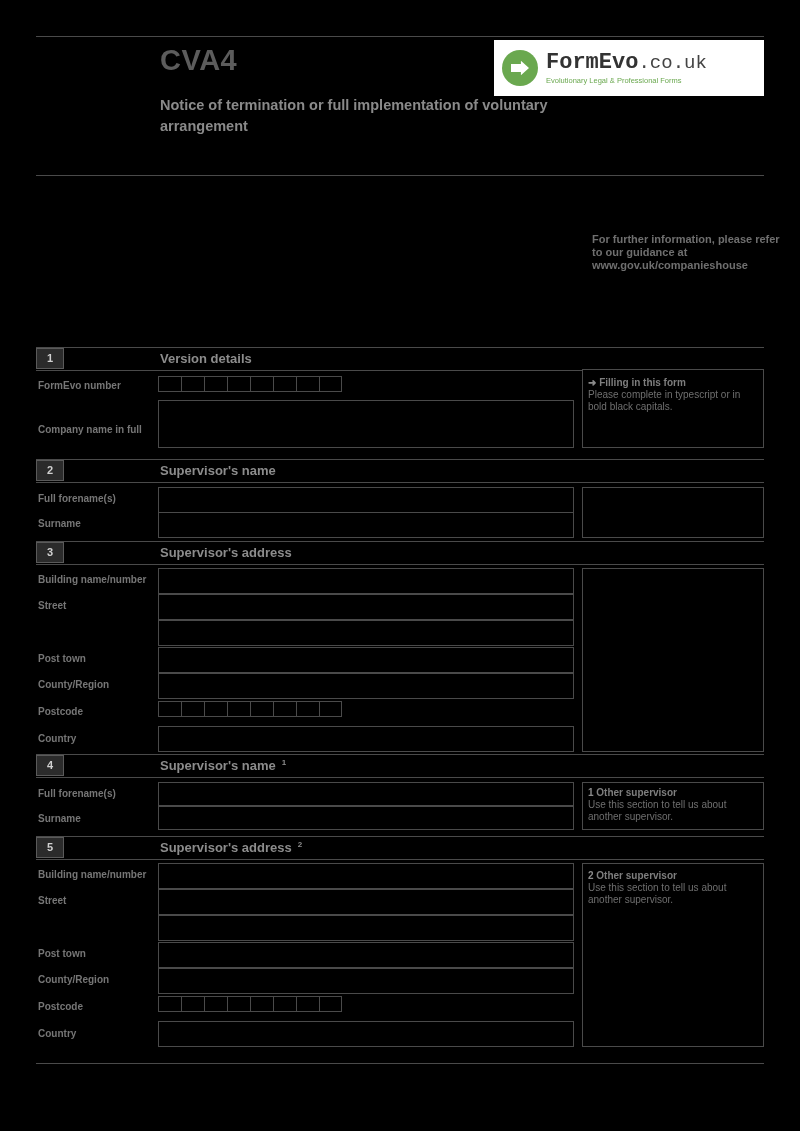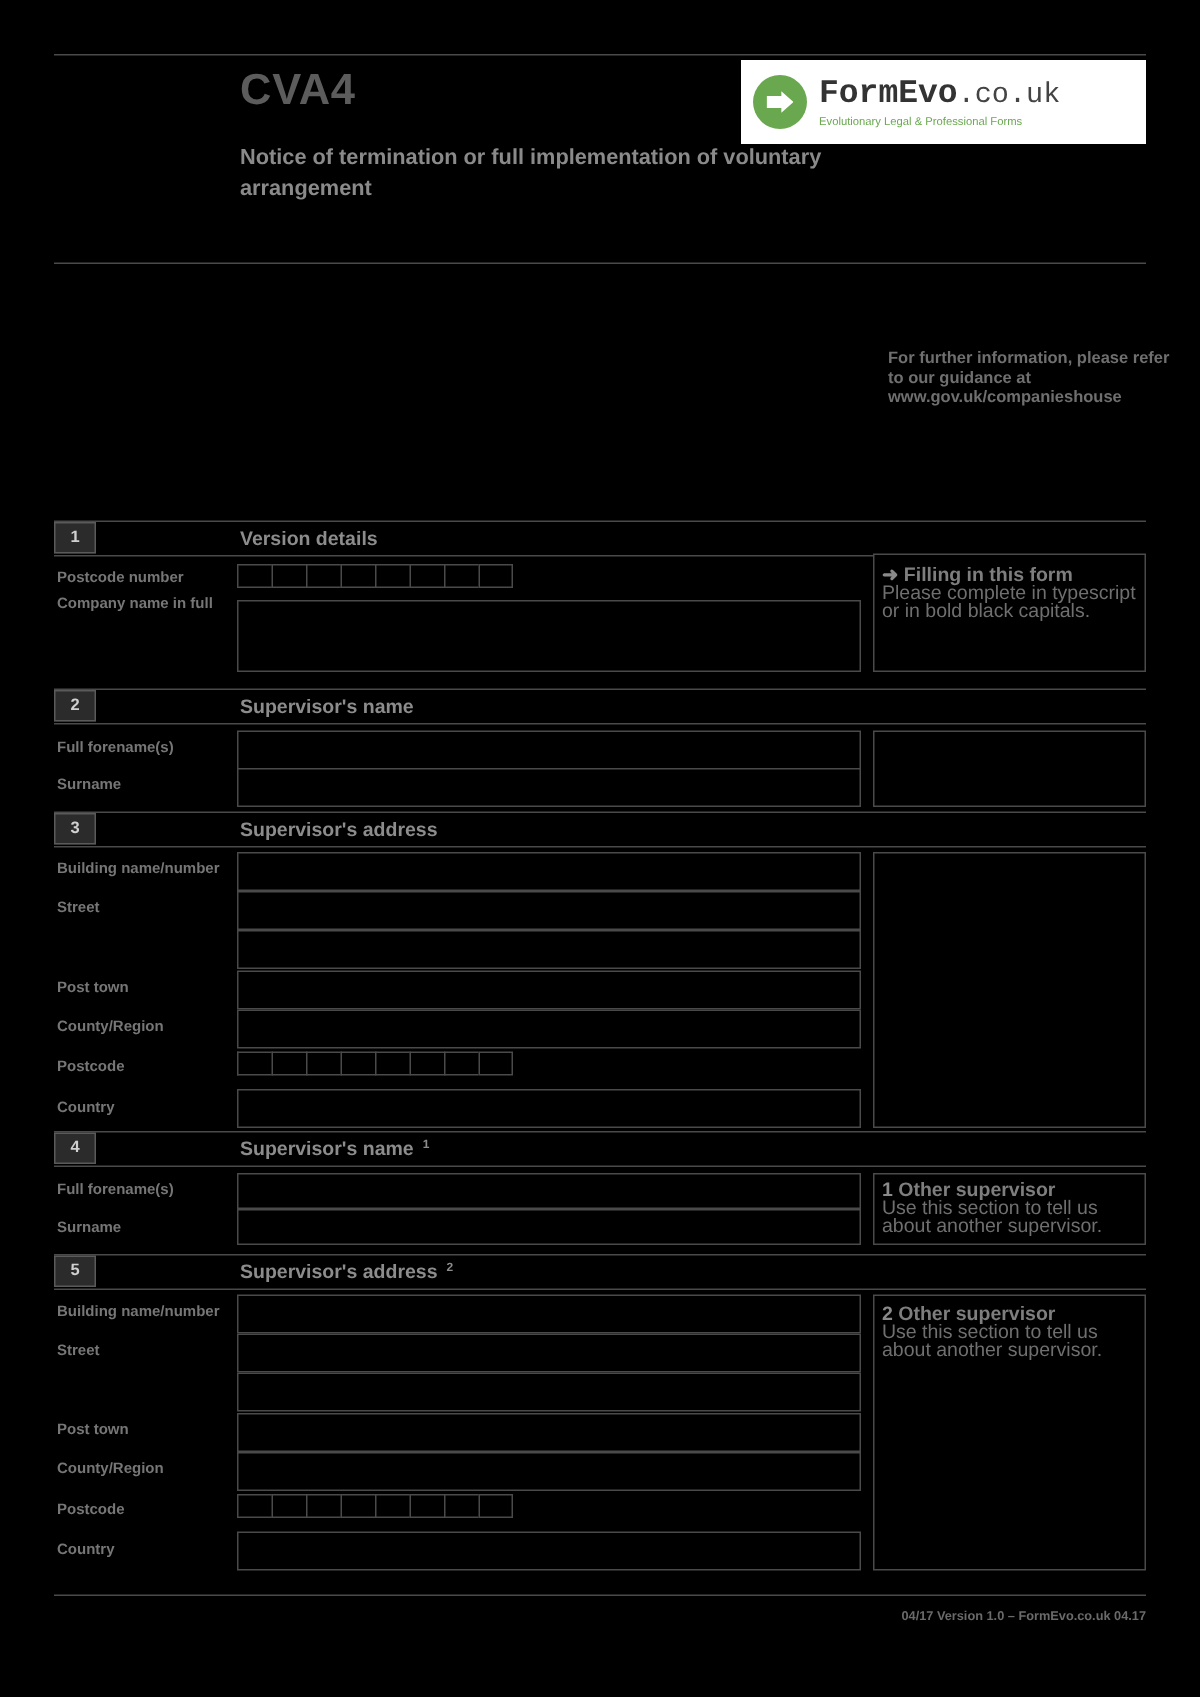--- a/index.html
+++ b/index.html
@@ -176,21 +176,21 @@
     background: #000;
   }
   .sidebox {
     position: absolute;
     border: 1px solid #4a4a4a;
     box-sizing: border-box;
     background: #000;
   }
   .sidenote {
     position: absolute;
-    font-size: 13px;
+    font-size: 10px;
     line-height: 12px;
     color: #6f6f6f;
   }
   .sidenote .nt {
     font-weight: bold;
     color: #7e7e7e;
     display: block;
   }
   .sidenote .mark {
     color: #8a8a8a;
@@ -241,32 +241,32 @@
 
   <div class="guidance">For further information, please refer to our guidance at www.gov.uk/companieshouse</div>
 
   <div class="sec" style="top:347px;">
     <div class="sec-head">
       <div class="sec-num">1</div>
       <div class="sec-title">Version details</div>
     </div>
   </div>
 
-  <div class="rowlabel" style="left:38px; top:380px;">Postcode number</div>
+  <div class="rowlabel" style="left:38px; top:380px;">FormEvo number</div>
   <div class="boxrow" style="left:158px; top:376px;">
     <div class="cell"></div>
     <div class="cell"></div>
     <div class="cell"></div>
     <div class="cell"></div>
     <div class="cell"></div>
     <div class="cell"></div>
     <div class="cell"></div>
     <div class="cell"></div>
   </div>
-  <div class="rowlabel" style="left:38px; top:397px;">Company name in full</div>
+  <div class="rowlabel" style="left:38px; top:424px;">Company name in full</div>
   <div class="fieldbox" style="left:158px; top:400px; width:416px; height:48px;"></div>
   <div class="sidebox" style="left:582px; top:369px; width:182px; height:79px;"></div>
   <div class="sidenote" style="left:588px; top:377px; width:170px;">
     <span class="nt"><span class="mark">➜</span> <span>Filling in this form</span></span>
     <span>Please complete in typescript or in bold black capitals.</span>
   </div>
 
   <div class="sec" style="top:459px;">
     <div class="sec-head">
       <div class="sec-num">2</div>
@@ -353,14 +353,13 @@
   </div>
   <div class="rowlabel" style="left:38px; top:1028px;">Country</div>
   <div class="fieldbox" style="left:158px; top:1021px; width:416px; height:26px;"></div>
   <div class="sidebox" style="left:582px; top:863px; width:182px; height:184px;"></div>
   <div class="sidenote" style="left:588px; top:870px; width:170px;">
     <span class="nt"><span class="mark">2</span> <span>Other supervisor</span></span>
     <span>Use this section to tell us about another supervisor.</span>
   </div>
 
   <div class="hdr-rule rule-foot"></div>
-  <div class="footer">04/17 Version 1.0 – FormEvo.co.uk 04.17</div>
 </div>
 
 </body></html>

